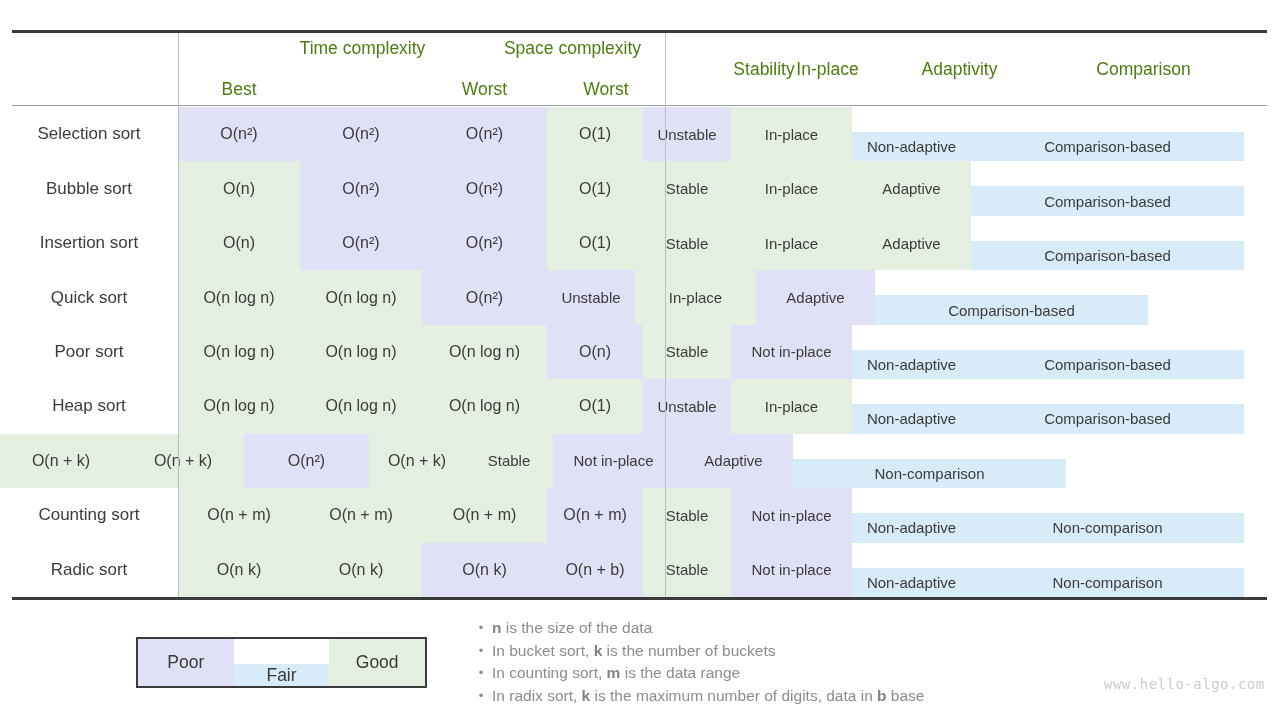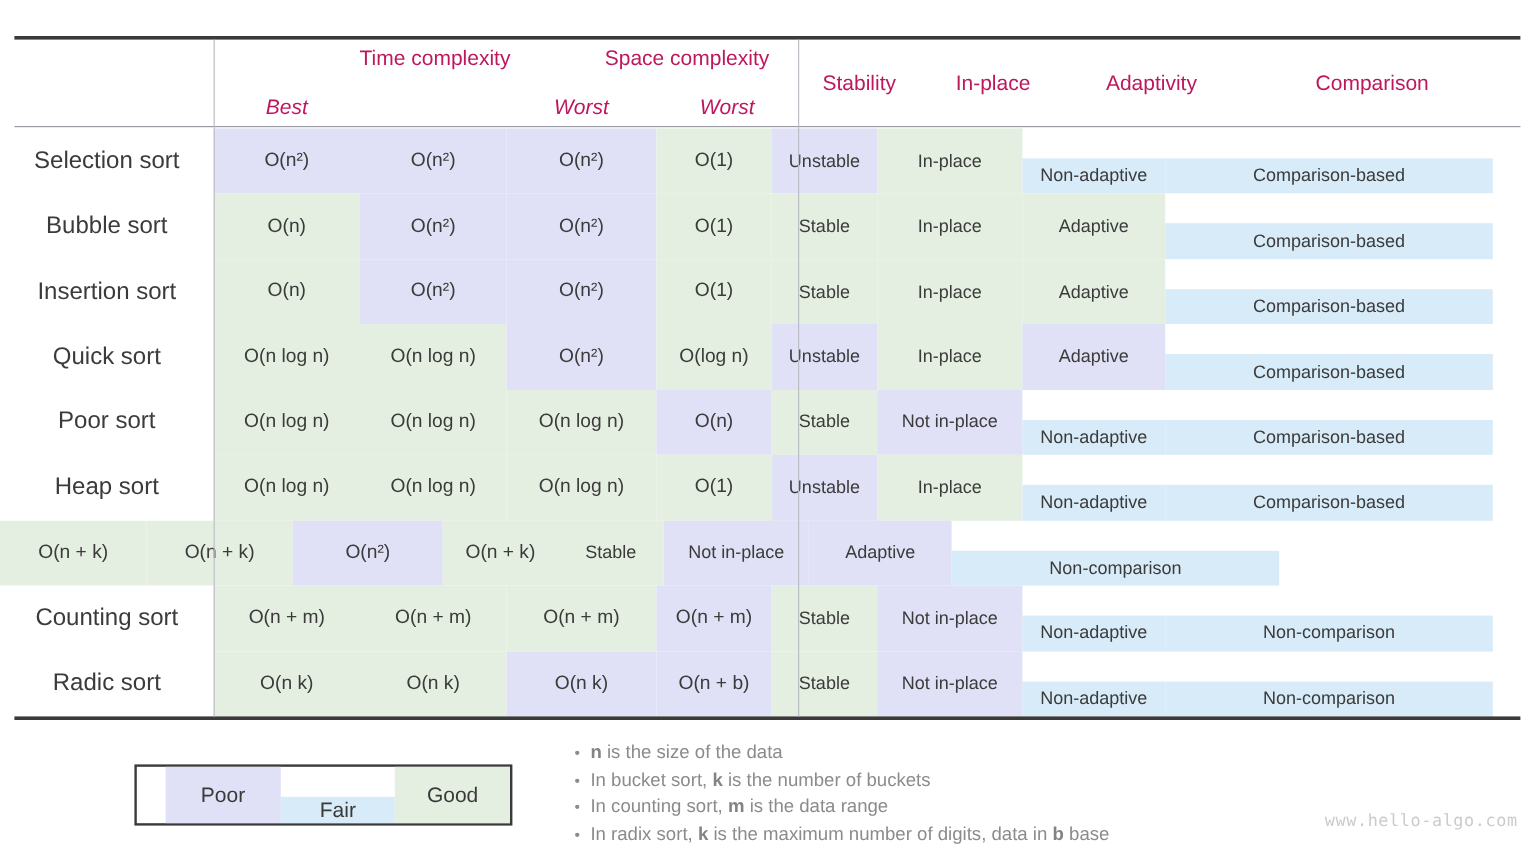--- a/index.html
+++ b/index.html
@@ -9,52 +9,52 @@
   }
   
   .topline{position:absolute;left:12px;top:30px;width:1255px;height:3px;background:#3a3a3a;}
   .headline{position:absolute;left:12px;top:105px;width:1255px;height:1px;background:#9a9aa2;}
   .botline{position:absolute;left:12px;top:597px;width:1255px;height:3px;background:#3a3a3a;}
   .vline{position:absolute;top:33px;height:564px;width:1px;background:#bdbdc6;z-index:4;}
   .vline-1{left:178px;}
   .vline-2{left:665px;}
   
   .theader{position:absolute;left:0;top:33px;width:1280px;height:72px;}
-  .theader div{position:absolute;text-align:center;font-size:17.5px;color:#be185d;white-space:nowrap;}
+  .theader div{position:absolute;text-align:center;font-size:17.5px;color:#4d7c0f;white-space:nowrap;}
   .gh{top:2px;height:26px;line-height:26px;}
   .gh-time{left:178px;width:369px;}
   .gh-space{left:480px;width:185px;}
-  .sh{top:43px;height:26px;line-height:26px;font-style:italic;}
+  .sh{top:43px;height:26px;line-height:26px;}
   .sh-best{left:178px;width:122px;}
   .sh-avg{left:308px;width:122px;margin-top:36px;}
   .sh-worst{left:422px;width:125px;}
   .sh-sworst{left:547px;width:118px;}
   .rh{top:0;height:72px;line-height:72px;}
-  .rh-stab{left:665px;width:102px;}
+  .rh-stab{left:665px;width:102px;padding-left:48px;}
   .rh-inpl{left:767px;width:121px;}
   .rh-adap{left:900px;width:119px;}
   .rh-comp{left:1007px;width:273px;}
   
   .tbody{position:absolute;left:0;top:107px;width:1280px;height:490px;display:flex;flex-direction:column;}
   .row{flex:1;display:flex;align-items:stretch;}
   .cell{display:flex;align-items:center;justify-content:center;font-size:16px;white-space:nowrap;}
-  .c-label{width:178px;font-size:20px;background:#ffffff;}
+  .c-label{width:178px;font-size:17px;background:#ffffff;}
   .c-best{width:122px;}
   .c-avg{width:122px;}
   .c-worst{width:125px;}
   .c-sworst{width:96px;}
   .c-stab{width:88px;font-size:15px;}
   .c-inpl{width:121px;font-size:15px;}
   .c-adap{width:119px;font-size:15px;}
   .c-comp{width:273px;font-size:15px;}
   .bg-poor{background:var(--poor);}
   .bg-fair{background:var(--fair);margin-top:25px;}
   .bg-good{background:var(--good);}
   
-  .legend{position:absolute;left:112px;top:637px;width:287px;height:47px;border:2.5px solid #3a3a3a;display:flex;padding-left:24px;}
+  .legend{position:absolute;left:136px;top:637px;width:287px;height:47px;border:2.5px solid #3a3a3a;display:flex;}
   .legend-item{flex:1;display:flex;align-items:center;justify-content:center;font-size:17.5px;color:#3a3a3a;}
   
   .notes{position:absolute;left:470px;top:617px;}
   .note{display:flex;line-height:22.6px;font-size:15.5px;color:#8b8b8b;white-space:nowrap;}
   .note .bullet{width:22px;text-align:center;font-size:13px;}
   .note b{font-weight:bold;color:#838383;}
   
   .watermark{position:absolute;left:1078px;top:676px;font-family:"DejaVu Sans Mono","Liberation Mono",monospace;
              font-size:14px;color:#cbcbcb;letter-spacing:0.5px;margin-left:26px;}
 </style>
@@ -112,21 +112,20 @@
         <div class="cell c-stab bg-good">Stable</div>
         <div class="cell c-inpl bg-good">In-place</div>
         <div class="cell c-adap bg-good">Adaptive</div>
         <div class="cell c-comp bg-fair">Comparison-based</div>
       </div>
       <div class="row">
         <div class="cell c-label">Quick sort</div>
         <div class="cell c-best bg-good">O(n log n)</div>
         <div class="cell c-avg bg-good">O(n log n)</div>
         <div class="cell c-worst bg-poor">O(n²)</div>
-        <div class="cell c-sworst bg-good">O(log n)</div>
         <div class="cell c-stab bg-poor">Unstable</div>
         <div class="cell c-inpl bg-good">In-place</div>
         <div class="cell c-adap bg-poor">Adaptive</div>
         <div class="cell c-comp bg-fair">Comparison-based</div>
       </div>
       <div class="row">
         <div class="cell c-label">Poor sort</div>
         <div class="cell c-best bg-good">O(n log n)</div>
         <div class="cell c-avg bg-good">O(n log n)</div>
         <div class="cell c-worst bg-good">O(n log n)</div>

